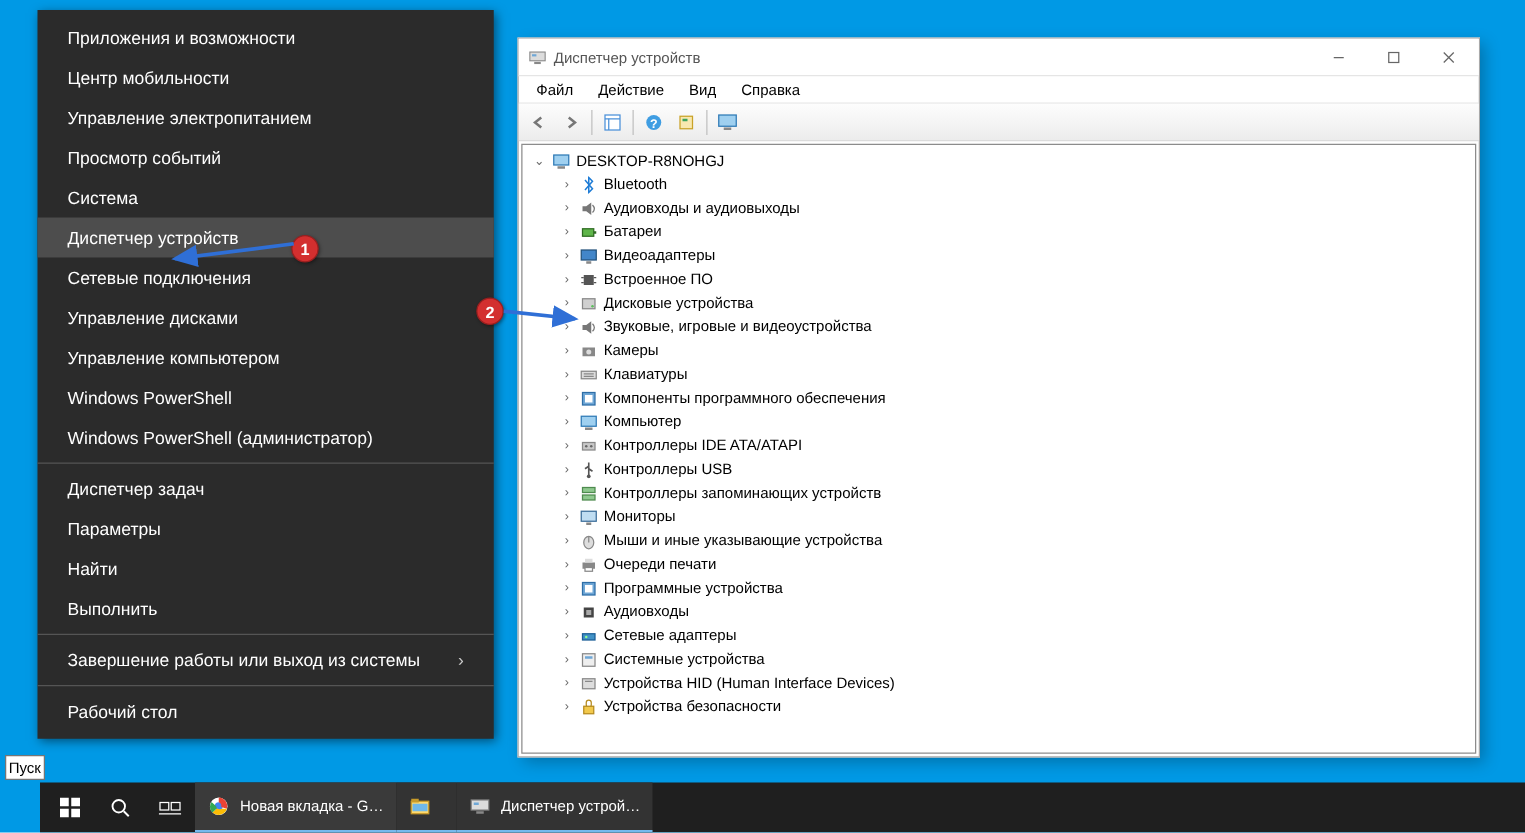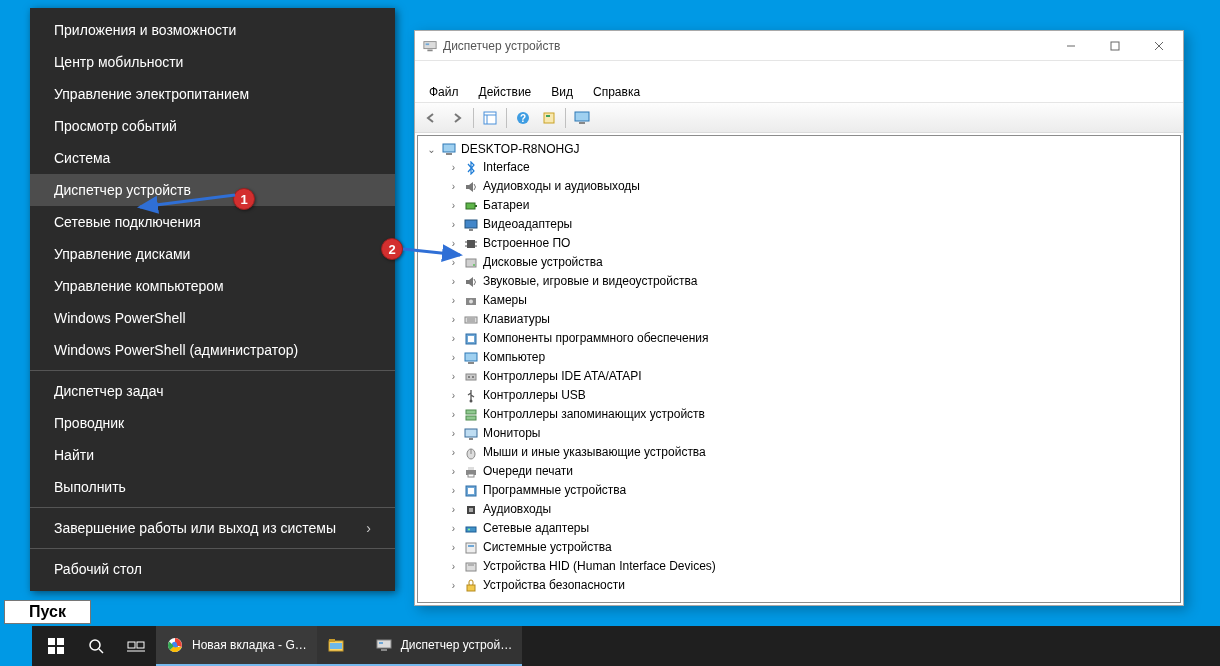--- a/index.html
+++ b/index.html
@@ -49,21 +49,21 @@
     background: #fff;
     border-bottom: 1px solid #e5e5e5;
   }
   .dm-titlebar .title-icon svg { width: 14px; height: 14px; display: block; }
   .dm-titlebar .title-text { margin-left: 6px; color: #555; font-size: 12px; flex: 1; }
   .win-btns { display: flex; }
   .win-btn { width: 44px; height: 28px; display:flex;align-items:center;justify-content:center; color:#666;}
 
   .dm-menubar {
     height: 22px; display:flex; align-items:center; gap: 4px;
-    padding: 0 6px; font-size:12px; color:#000; border-bottom:1px solid #e5e5e5;margin-top:20px;
+    padding: 0 6px; font-size:12px; color:#000; border-bottom:1px solid #e5e5e5;
   }
   .dm-menubar span { padding: 2px 8px; }
 
   .dm-toolbar {
     height: 30px; display:flex; align-items:center; gap:2px;
     padding: 2px 4px; border-bottom:1px solid #dcdcdc;
     background: linear-gradient(#fdfdfd,#ececec);
   }
   .tb-btn {
     width:24px;height:24px; display:flex;align-items:center;justify-content:center;
@@ -104,22 +104,22 @@
     height:40px; padding:0 10px; display:flex; align-items:center; gap:8px;
     color:#fff; font-size:12px;
     border-bottom: 2px solid transparent;
   }
   .tb-entry.active { background:#3a3a3a; border-bottom-color:#76b9ed; }
   .tb-entry.running { background:#333; border-bottom-color:#76b9ed;justify-content:space-between; }
   .tb-entry .ico { width:18px;height:18px; display:flex;align-items:center;justify-content:center;}
 
   .tooltip {
     position:absolute; left:4px; bottom:42px;
-    background:#fff; border:1px solid #767676; padding:2px 24px;
-    font-size:16px; color:#000;font-weight:bold;
+    background:#fff; border:1px solid #767676; padding:2px 2px;
+    font-size:12px; color:#000;
   }
 </style>
 </head>
 <body>
 
 <div class="ctx-menu" id="ctx-menu">
     <div class="ctx-item">
       <span>Приложения и возможности</span>
     </div>
     <div class="ctx-item">
@@ -150,21 +150,21 @@
       <span>Windows PowerShell</span>
     </div>
     <div class="ctx-item">
       <span>Windows PowerShell (администратор)</span>
     </div>
     <div class="ctx-sep"></div>
     <div class="ctx-item">
       <span>Диспетчер задач</span>
     </div>
     <div class="ctx-item">
-      <span>Проводник</span>
+      <span>Параметры</span>
     </div>
     <div class="ctx-item">
       <span>Найти</span>
     </div>
     <div class="ctx-item">
       <span>Выполнить</span>
     </div>
     <div class="ctx-sep"></div>
     <div class="ctx-item">
       <span>Завершение работы или выход из системы</span>
@@ -265,21 +265,21 @@
         </span>
         <span>DESKTOP-R8NOHGJ</span>
       </div>
       <div class="tree-node">
         <span class="exp-arrow">›</span>
         <span class="node-icon">
           <svg width="14" height="14">
             <path d="M4 3 L10 10 L7 13 L7 1 L10 4 L4 11" fill="none" stroke="#1e7cd6" stroke-width="1.2"></path>
           </svg>
         </span>
-        <span>Interface</span>
+        <span>Bluetooth</span>
       </div>
       <div class="tree-node">
         <span class="exp-arrow">›</span>
         <span class="node-icon">
           <svg width="14" height="14">
             <polygon points="2,5 5,5 9,2 9,12 5,9 2,9" fill="#777"></polygon>
             <path d="M10 4 Q13 7 10 10" fill="none" stroke="#777"></path>
           </svg>
         </span>
         <span>Аудиовходы и аудиовыходы</span>

